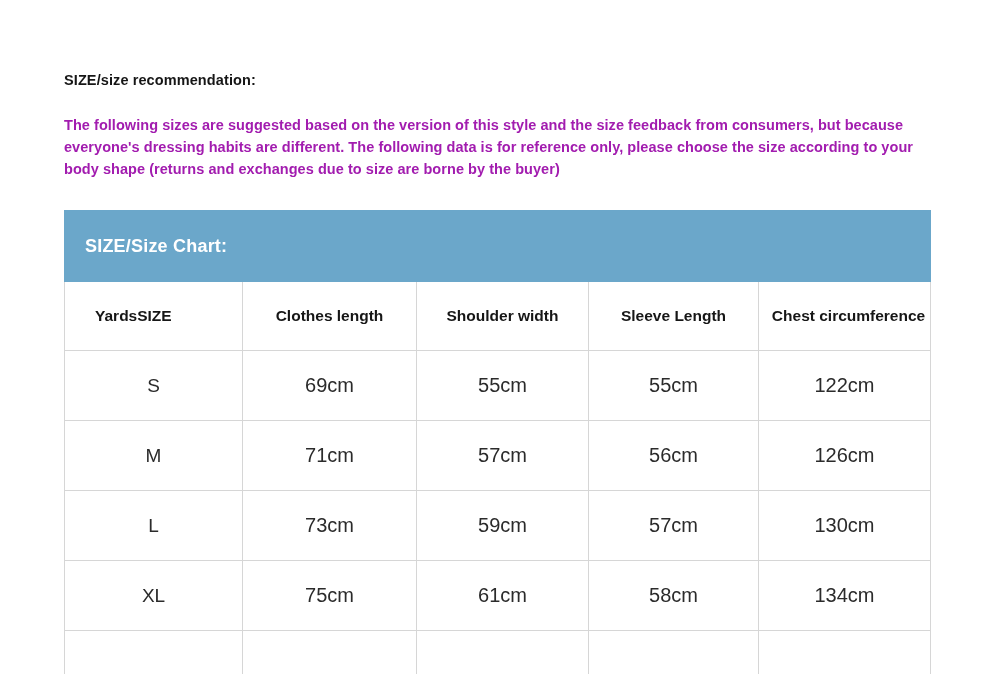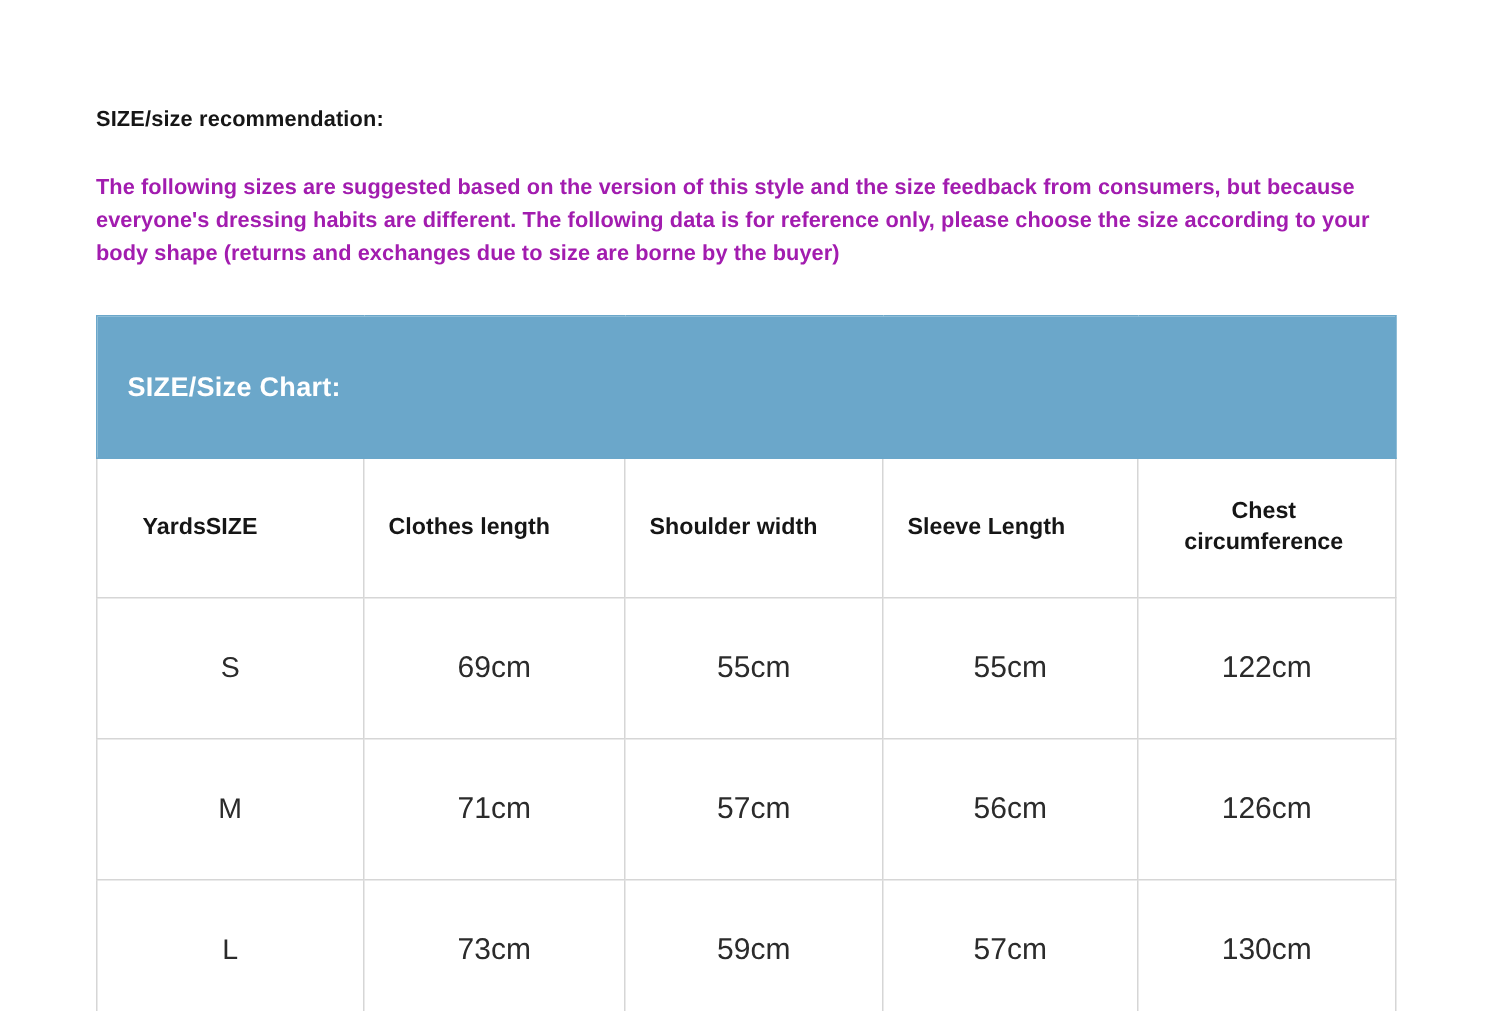--- a/index.html
+++ b/index.html
@@ -41,21 +41,21 @@
     margin-top: 30px;
     width: 866px;
   }
   table.size-table {
     border-collapse: collapse;
     width: 866px;
     table-layout: fixed;
   }
   table.size-table td, table.size-table th {
     border: 1px solid #d6d6d6;
-    padding: 16px;
+    padding: 4px;
   }
   .banner-cell {
     background: #6ba7ca;
     border: 1px solid #6ba7ca !important;
     height: 62px;
     vertical-align: middle;
     padding-left: 20px !important;
     text-align: left;
   }
   .banner-text {
@@ -63,21 +63,21 @@
     font-size: 18px;
     font-weight: bold;
     letter-spacing: 0.2px;
   }
   .head-row td {
     height: 60px;
     vertical-align: middle;
     font-size: 15.5px;
     font-weight: bold;
     color: #161616;
-    text-align: left;
+    text-align: center;
   }
   .head-row td.first {
     text-align: left;
     padding-left: 30px !important;
     margin-top: 12px;
   }
   .head-row td.wrap-head {
     text-align: center;
     padding-left: 12px !important;
     line-height: 1.35;
@@ -148,20 +148,27 @@
           <td>56cm</td>
           <td>126cm</td>
         </tr>
         <tr class="data-row">
           <td class="sizecol">L</td>
           <td>73cm</td>
           <td>59cm</td>
           <td>57cm</td>
           <td>130cm</td>
         </tr>
+        <tr class="data-row">
+          <td class="sizecol">XL</td>
+          <td>75cm</td>
+          <td>61cm</td>
+          <td>58cm</td>
+          <td>134cm</td>
+        </tr>
         <tr class="data-row empty-row">
           <td></td>
           <td></td>
           <td></td>
           <td></td>
           <td></td>
         </tr>
       </tbody>
     </table>
   </div>

